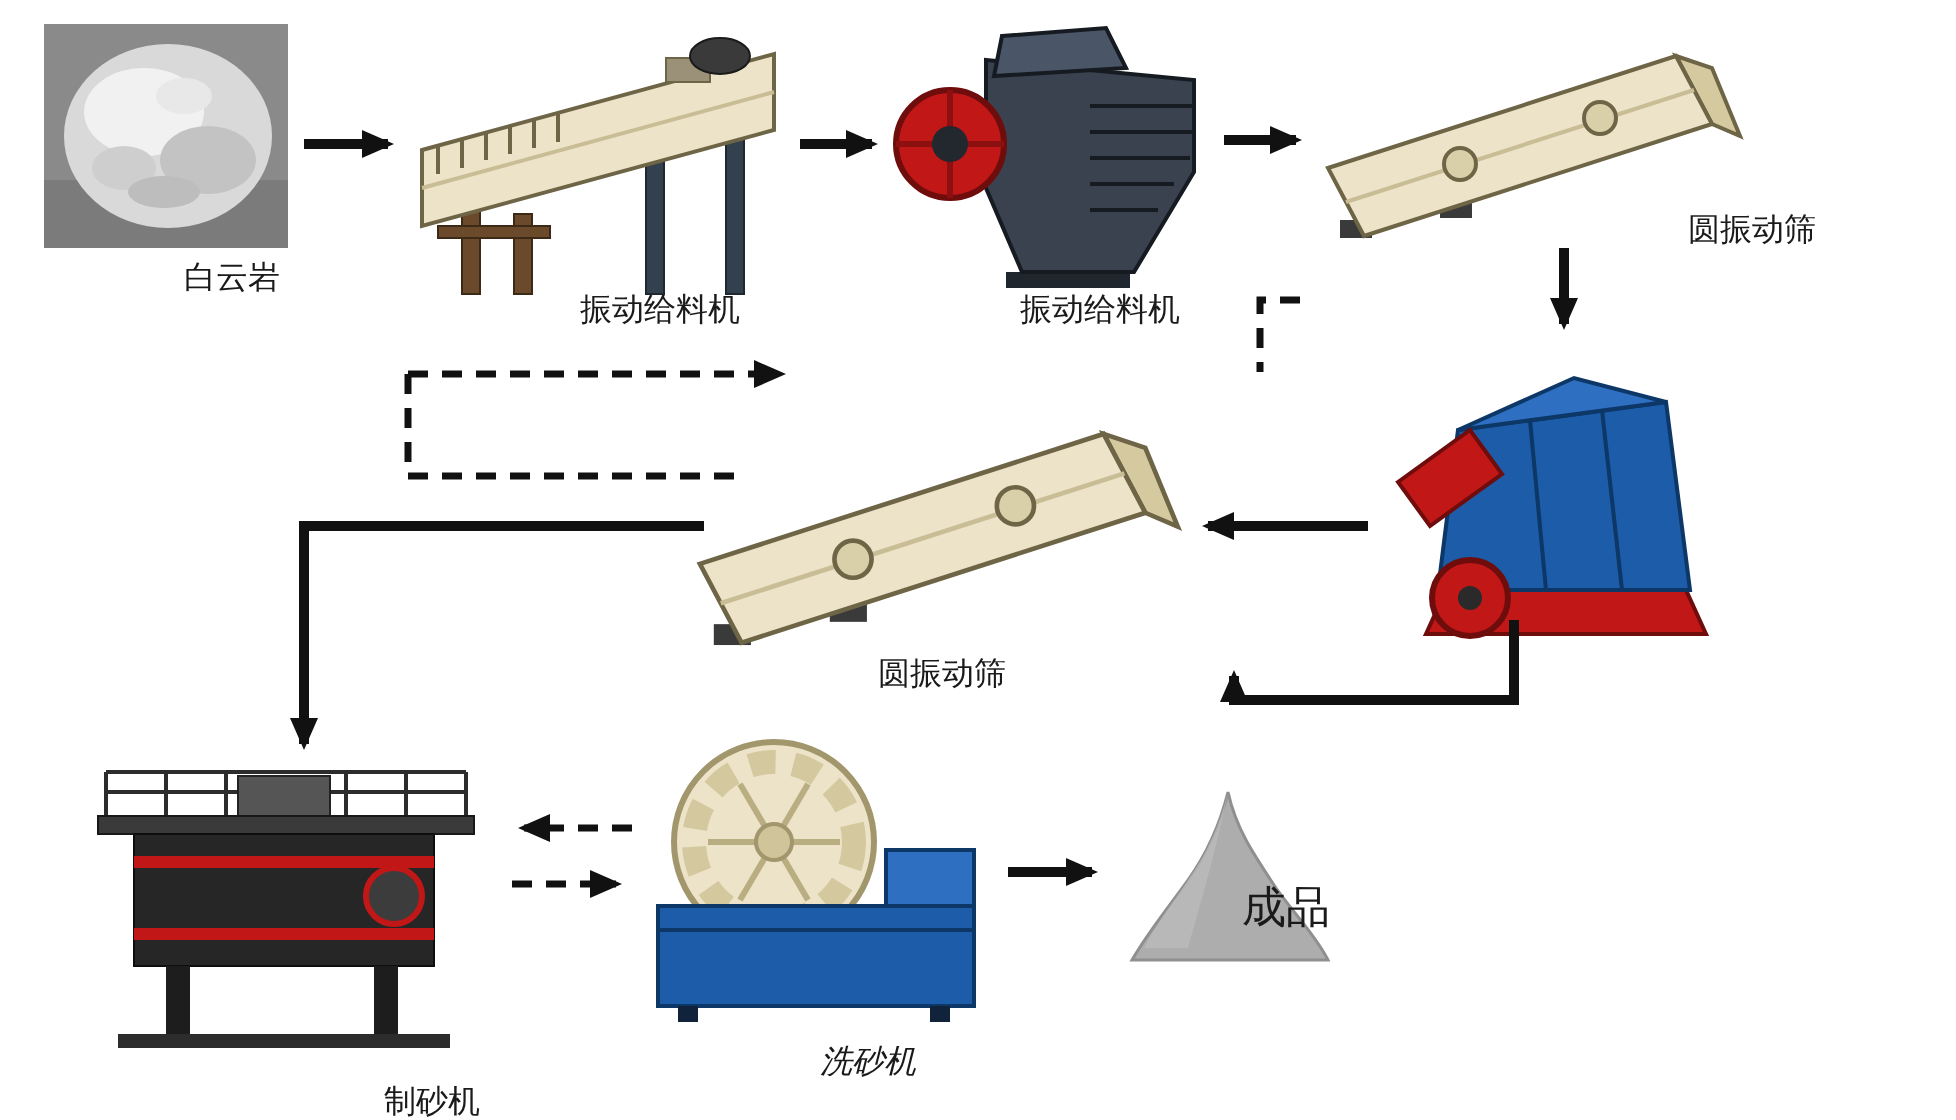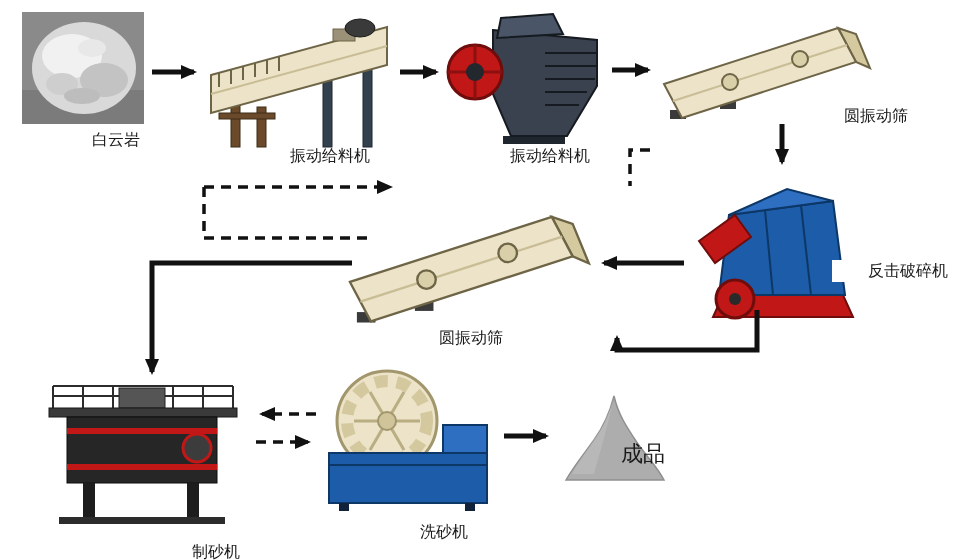--- a/index.html
+++ b/index.html
@@ -102,21 +102,20 @@
       <polygon points="18,142 158,142 148,120 28,120" fill="#c21717" stroke="#6f0d0d" stroke-width="2"></polygon>
       <polygon points="34,40 138,26 150,120 24,120" fill="#1d5ca8" stroke="#0c3766" stroke-width="2"></polygon>
       <polygon points="34,40 92,14 138,26" fill="#2e6fc2" stroke="#0c3766" stroke-width="2"></polygon>
       <line x1="70" y1="35" x2="78" y2="120" stroke="#0c3766" stroke-width="2"></line>
       <line x1="106" y1="30" x2="116" y2="120" stroke="#0c3766" stroke-width="2"></line>
       <polygon points="4,66 40,40 56,62 20,88" fill="#c21717" stroke="#6f0d0d" stroke-width="2"></polygon>
       <circle cx="40" cy="124" r="19" fill="#c21717" stroke="#6f0d0d" stroke-width="3"></circle>
       <circle cx="40" cy="124" r="6" fill="#2a2a2a"></circle>
     </svg>
   </div>
-  <div class="label boxed" style="left:832px; top:260px; width:120px;">反击破碎机</div>
 
   <div class="node" style="left:345px; top:210px;">
     <svg width="250" height="116" viewBox="0 0 215 100">
       <rect x="10" y="88" width="16" height="9" fill="#3a3a3a"></rect>
       <rect x="60" y="78" width="16" height="9" fill="#3a3a3a"></rect>
       <polygon points="178,6 196,12 210,46 196,40" fill="#d5ca9f" stroke="#6e6446" stroke-width="2"></polygon>
       <polygon points="4,62 178,6 196,40 22,96" fill="#ece3c8" stroke="#6e6446" stroke-width="2"></polygon>
       <line x1="13" y1="79" x2="187" y2="23" stroke="#c9bd95" stroke-width="2"></line>
       <circle cx="70" cy="60" r="8" fill="#d9cfa8" stroke="#6e6446" stroke-width="2"></circle>
       <circle cx="140" cy="37" r="8" fill="#d9cfa8" stroke="#6e6446" stroke-width="2"></circle>
@@ -162,21 +161,21 @@
         <line x1="72" y1="56" x2="55" y2="27"></line>
       </g>
       <circle cx="72" cy="56" r="9" fill="#cfc49a" stroke="#a2966c" stroke-width="2"></circle>
       <polygon points="128,60 172,60 172,90 128,90" fill="#2e6fc2" stroke="#0c3766" stroke-width="2"></polygon>
       <rect x="14" y="88" width="158" height="50" fill="#1d5ca8" stroke="#0c3766" stroke-width="2"></rect>
       <line x1="14" y1="100" x2="172" y2="100" stroke="#0c3766" stroke-width="2"></line>
       <rect x="24" y="138" width="10" height="8" fill="#11233a"></rect>
       <rect x="150" y="138" width="10" height="8" fill="#11233a"></rect>
     </svg>
   </div>
-  <div class="label" style="left:338px; top:522px; width:130px;">洗砂机</div>
+  <div class="label" style="left:328px; top:522px; width:130px;font-style:italic;">洗砂机</div>
 
   <div class="node" style="left:560px; top:392px;">
     <svg width="110" height="92" viewBox="0 0 110 92">
       <path d="M54,4 C58,22 66,34 78,52 C88,66 98,76 104,88 L6,88 C14,74 24,62 34,48 C44,34 50,20 54,4 Z" fill="#adadad" stroke="#8f8f8f" stroke-width="1.5"></path>
       <path d="M54,4 C50,20 44,34 34,48 C26,60 18,70 12,82 L34,82 C40,60 48,34 54,4 Z" fill="#bcbcbc" opacity="0.7"></path>
     </svg>
   </div>
   <div class="label big" style="left:565px; top:440px; width:100px;">成品</div>
 
   <svg id="arrows" viewBox="0 0 978 560">

